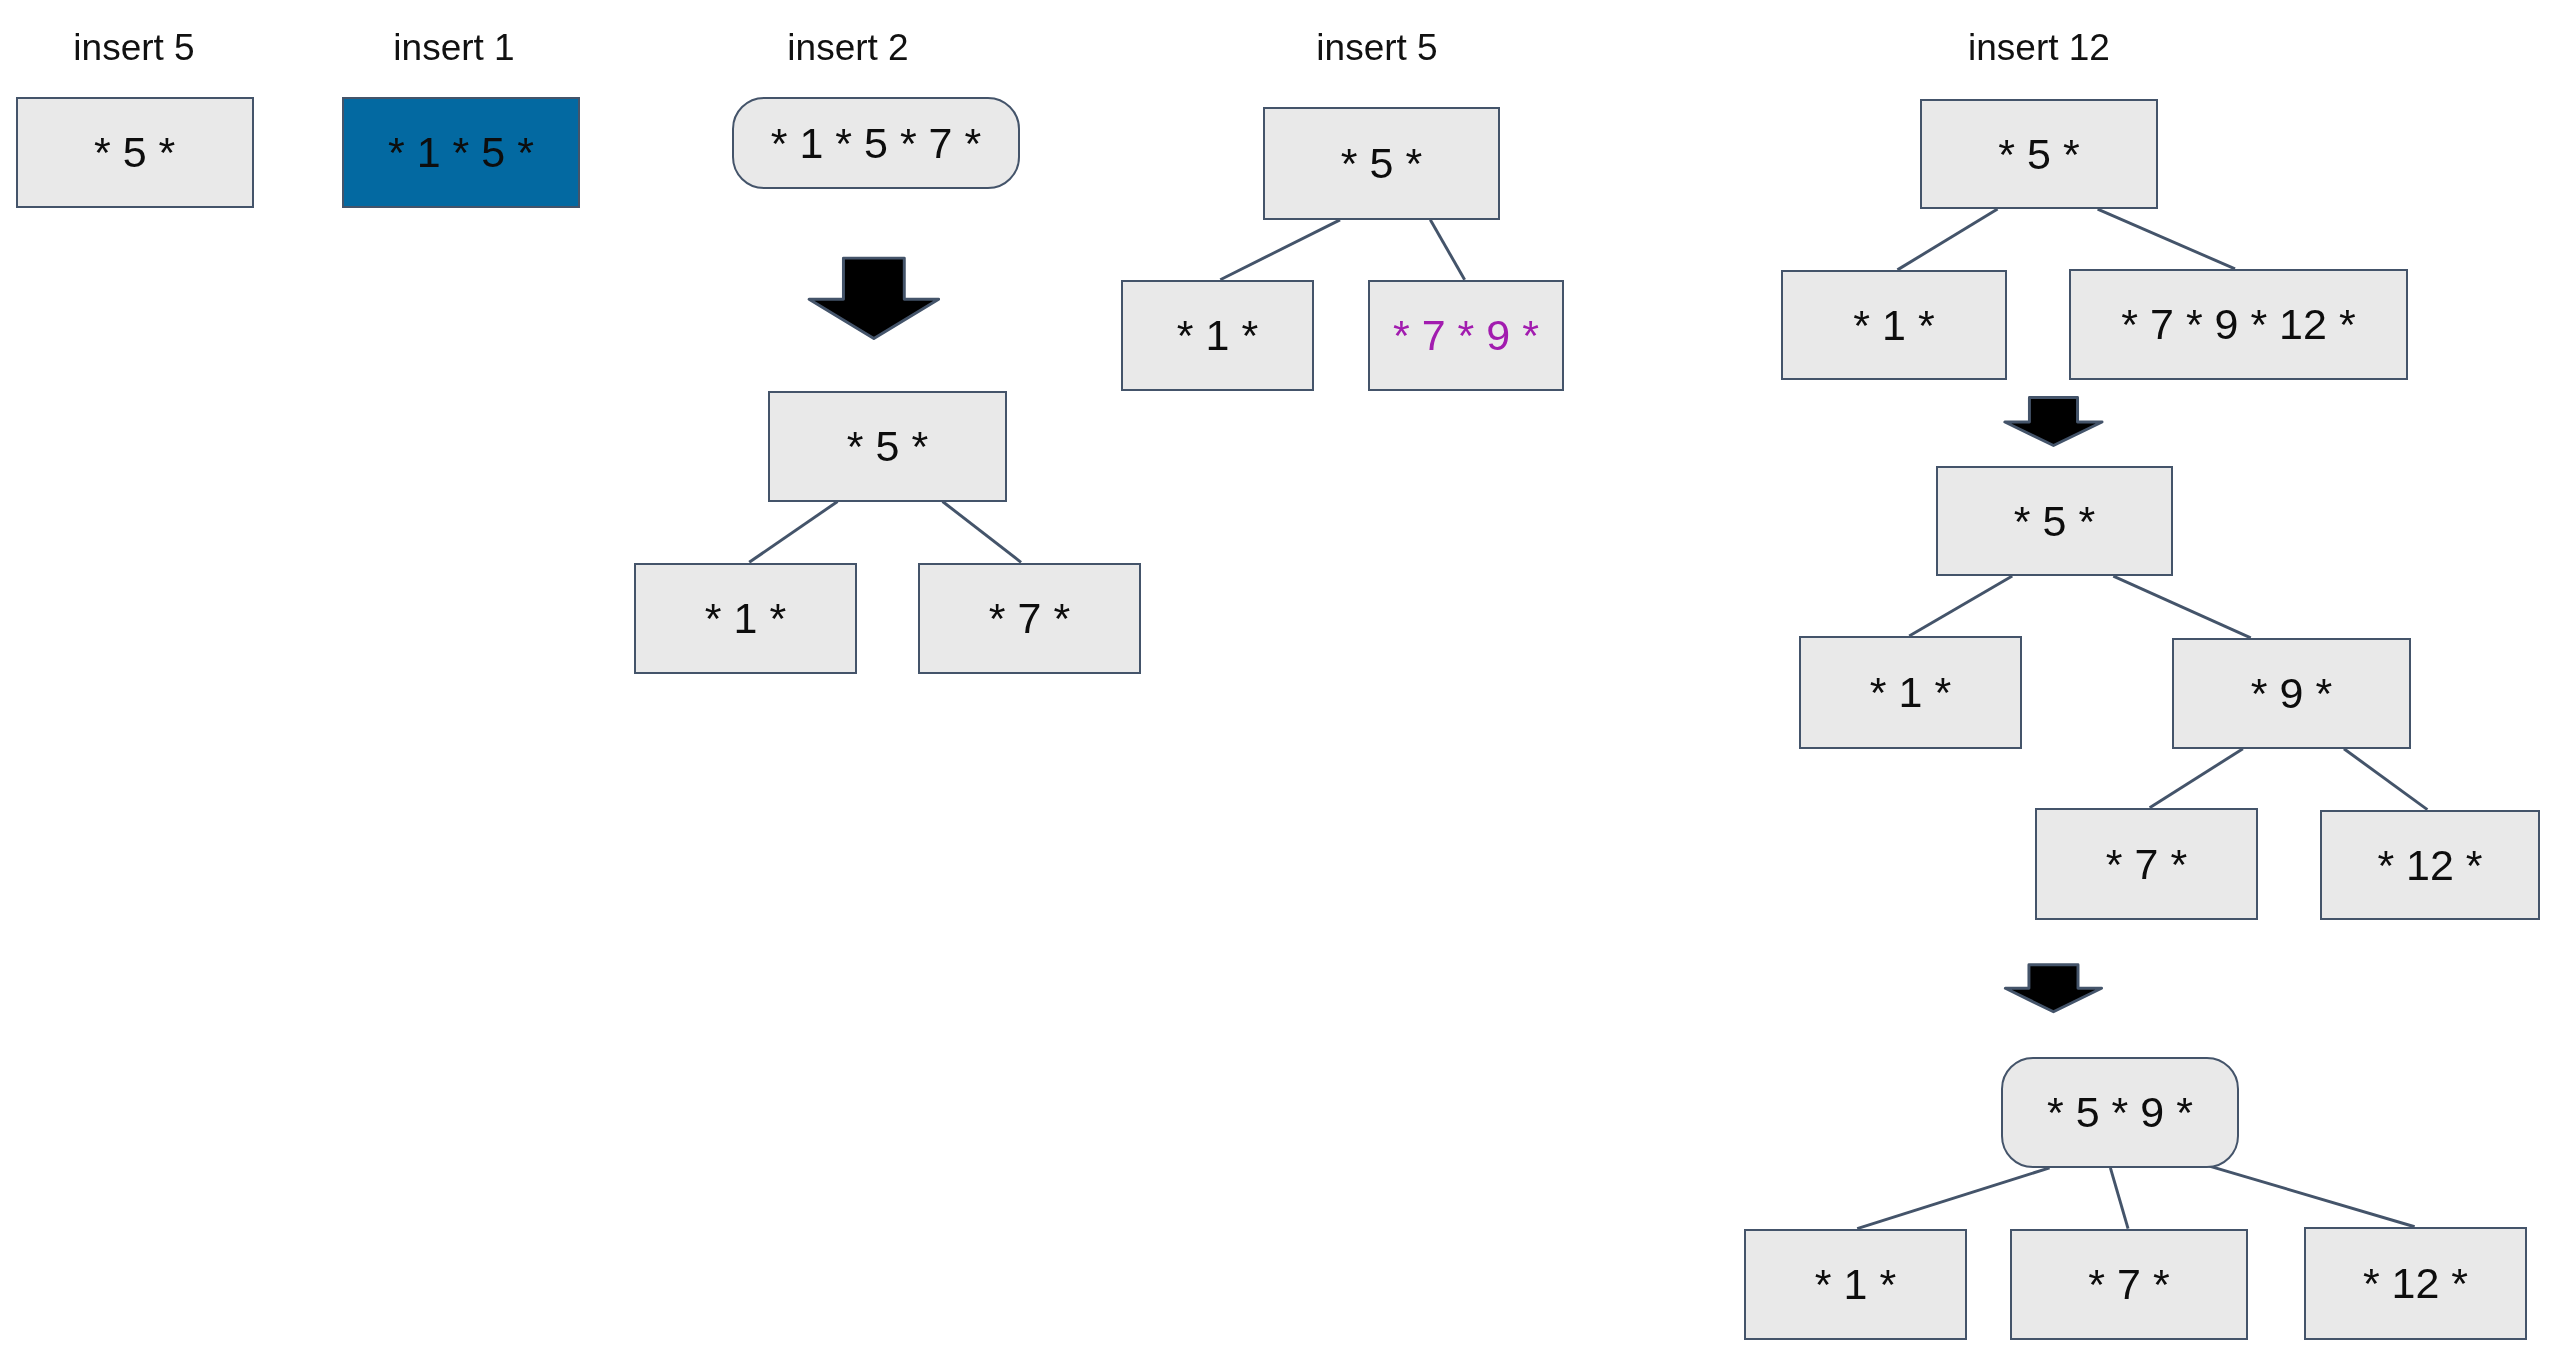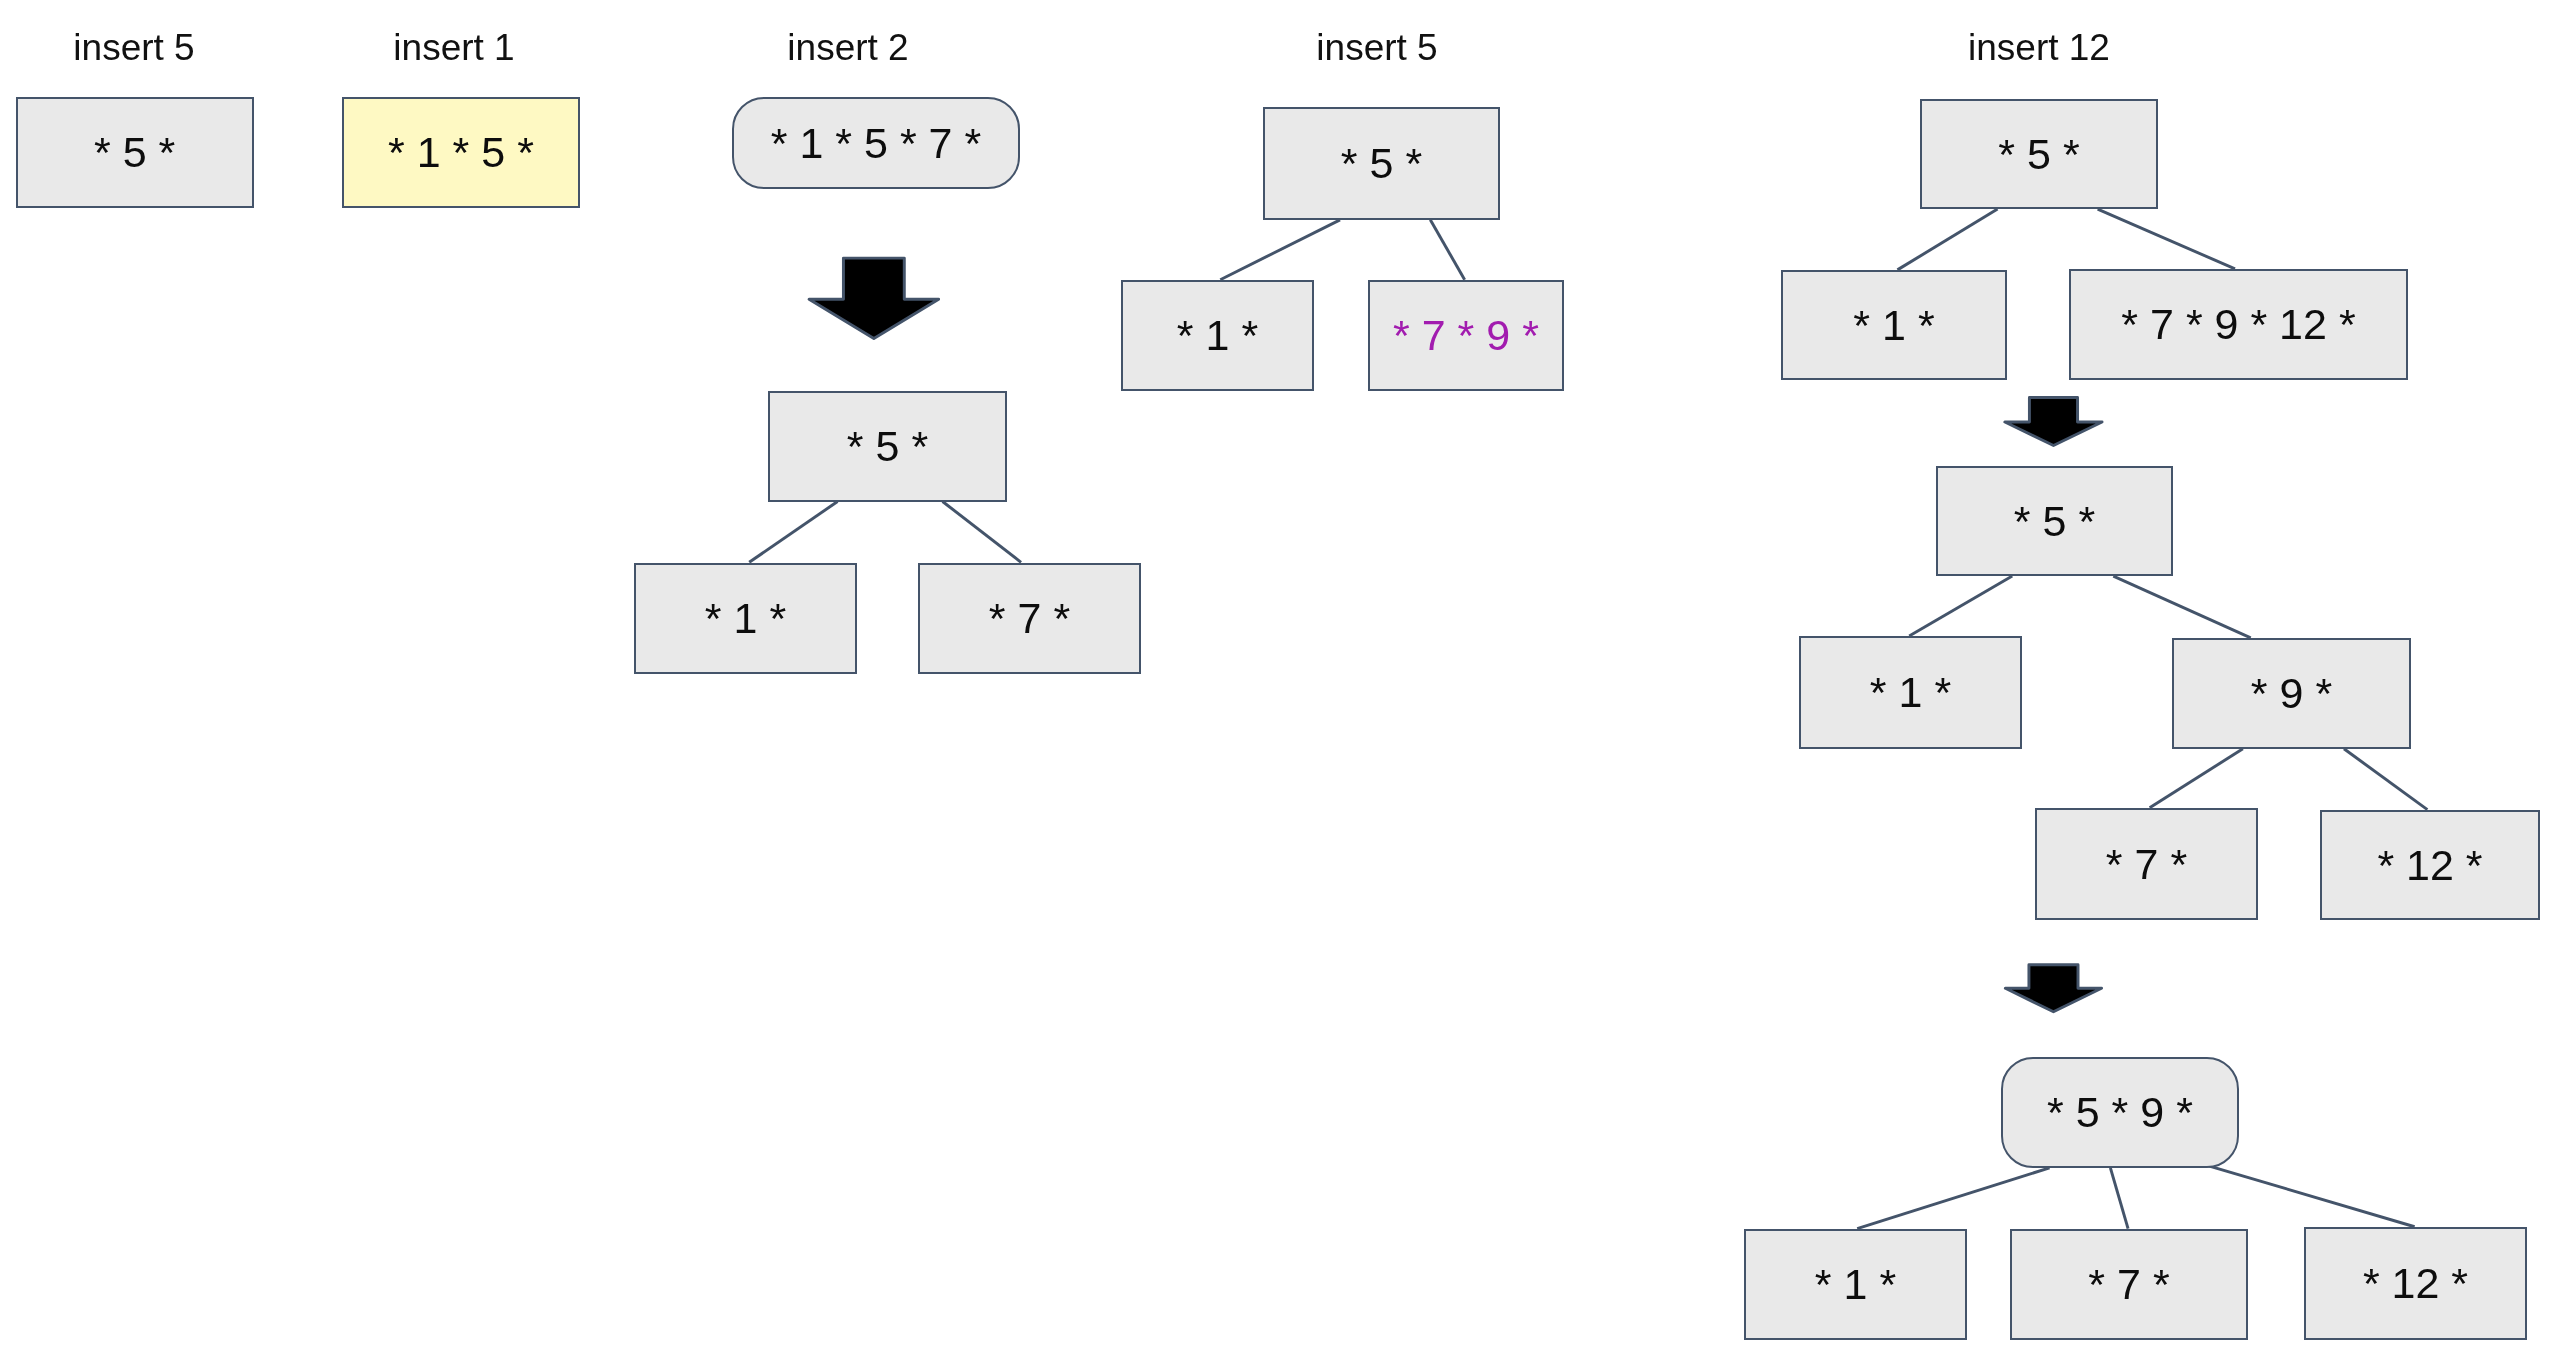--- a/index.html
+++ b/index.html
@@ -65,21 +65,21 @@
       <polygon points="859,263 921,263 921,305 956,305 890,345 824,305 859,305" fill="#000000" stroke="#44546a" stroke-width="3" stroke-linejoin="round"></polygon>
       <polygon points="2067.5,405 2116.5,405 2116.5,430 2141.5,430 2092,454 2042.5,430 2067.5,430" fill="#000000" stroke="#44546a" stroke-width="3" stroke-linejoin="round"></polygon>
       <polygon points="2067,983 2117,983 2117,1007 2141,1007 2092,1031 2043,1007 2067,1007" fill="#000000" stroke="#44546a" stroke-width="3" stroke-linejoin="round"></polygon>
     </svg>
 <div class="step-label" style="left: 134px; top: 27.5px;">insert 5</div>
     <div class="step-label" style="left: 454px; top: 27.5px;">insert 1</div>
     <div class="step-label" style="left: 848px; top: 27.5px;">insert 2</div>
     <div class="step-label" style="left: 1377px; top: 27.5px;">insert 5</div>
     <div class="step-label" style="left: 2039px; top: 27.5px;">insert 12</div>
     <div class="tree-node" style="left: 15.7px; top: 97px; width: 238px; height: 111px; background: rgb(233, 233, 233); border-color: rgb(68, 84, 106); color: rgb(13, 13, 13);">* 5 *</div>
-    <div class="tree-node" style="left: 342px; top: 97px; width: 238px; height: 111px; background: #fef9c3; border-color: rgb(68, 84, 106); color: rgb(13, 13, 13);">* 1 * 5 *</div>
+    <div class="tree-node" style="left: 342px; top: 97px; width: 238px; height: 111px; background: #0369a1; border-color: rgb(68, 84, 106); color: rgb(13, 13, 13);">* 1 * 5 *</div>
     <div class="tree-node" style="left: 732px; top: 97px; width: 288px; height: 92px; background: rgb(233, 233, 233); border-color: rgb(68, 84, 106); color: rgb(13, 13, 13); border-radius: 32px;">* 1 * 5 * 7 *</div>
     <div class="tree-node" style="left: 768px; top: 391px; width: 239px; height: 111px; background: rgb(233, 233, 233); border-color: rgb(68, 84, 106); color: rgb(13, 13, 13);">* 5 *</div>
     <div class="tree-node" style="left: 634px; top: 563px; width: 223px; height: 111px; background: rgb(233, 233, 233); border-color: rgb(68, 84, 106); color: rgb(13, 13, 13);">* 1 *</div>
     <div class="tree-node" style="left: 918px; top: 563px; width: 223px; height: 111px; background: rgb(233, 233, 233); border-color: rgb(68, 84, 106); color: rgb(13, 13, 13);">* 7 *</div>
     <div class="tree-node" style="left: 1263px; top: 107px; width: 237px; height: 113px; background: rgb(233, 233, 233); border-color: rgb(68, 84, 106); color: rgb(13, 13, 13);">* 5 *</div>
     <div class="tree-node" style="left: 1121px; top: 280px; width: 193px; height: 111px; background: rgb(233, 233, 233); border-color: rgb(68, 84, 106); color: rgb(13, 13, 13);">* 1 *</div>
     <div class="tree-node" style="left: 1368px; top: 280px; width: 196px; height: 111px; background: rgb(233, 233, 233); border-color: rgb(68, 84, 106); color: #a21caf;">* 7 * 9 *</div>
     <div class="tree-node" style="left: 1920px; top: 99px; width: 238px; height: 110px; background: rgb(233, 233, 233); border-color: rgb(68, 84, 106); color: rgb(13, 13, 13);">* 5 *</div>
     <div class="tree-node" style="left: 1781px; top: 270px; width: 226px; height: 110px; background: rgb(233, 233, 233); border-color: rgb(68, 84, 106); color: rgb(13, 13, 13);">* 1 *</div>
     <div class="tree-node" style="left: 2069px; top: 269px; width: 339px; height: 111px; background: rgb(233, 233, 233); border-color: rgb(68, 84, 106); color: rgb(13, 13, 13);">* 7 * 9 * 12 *</div>

